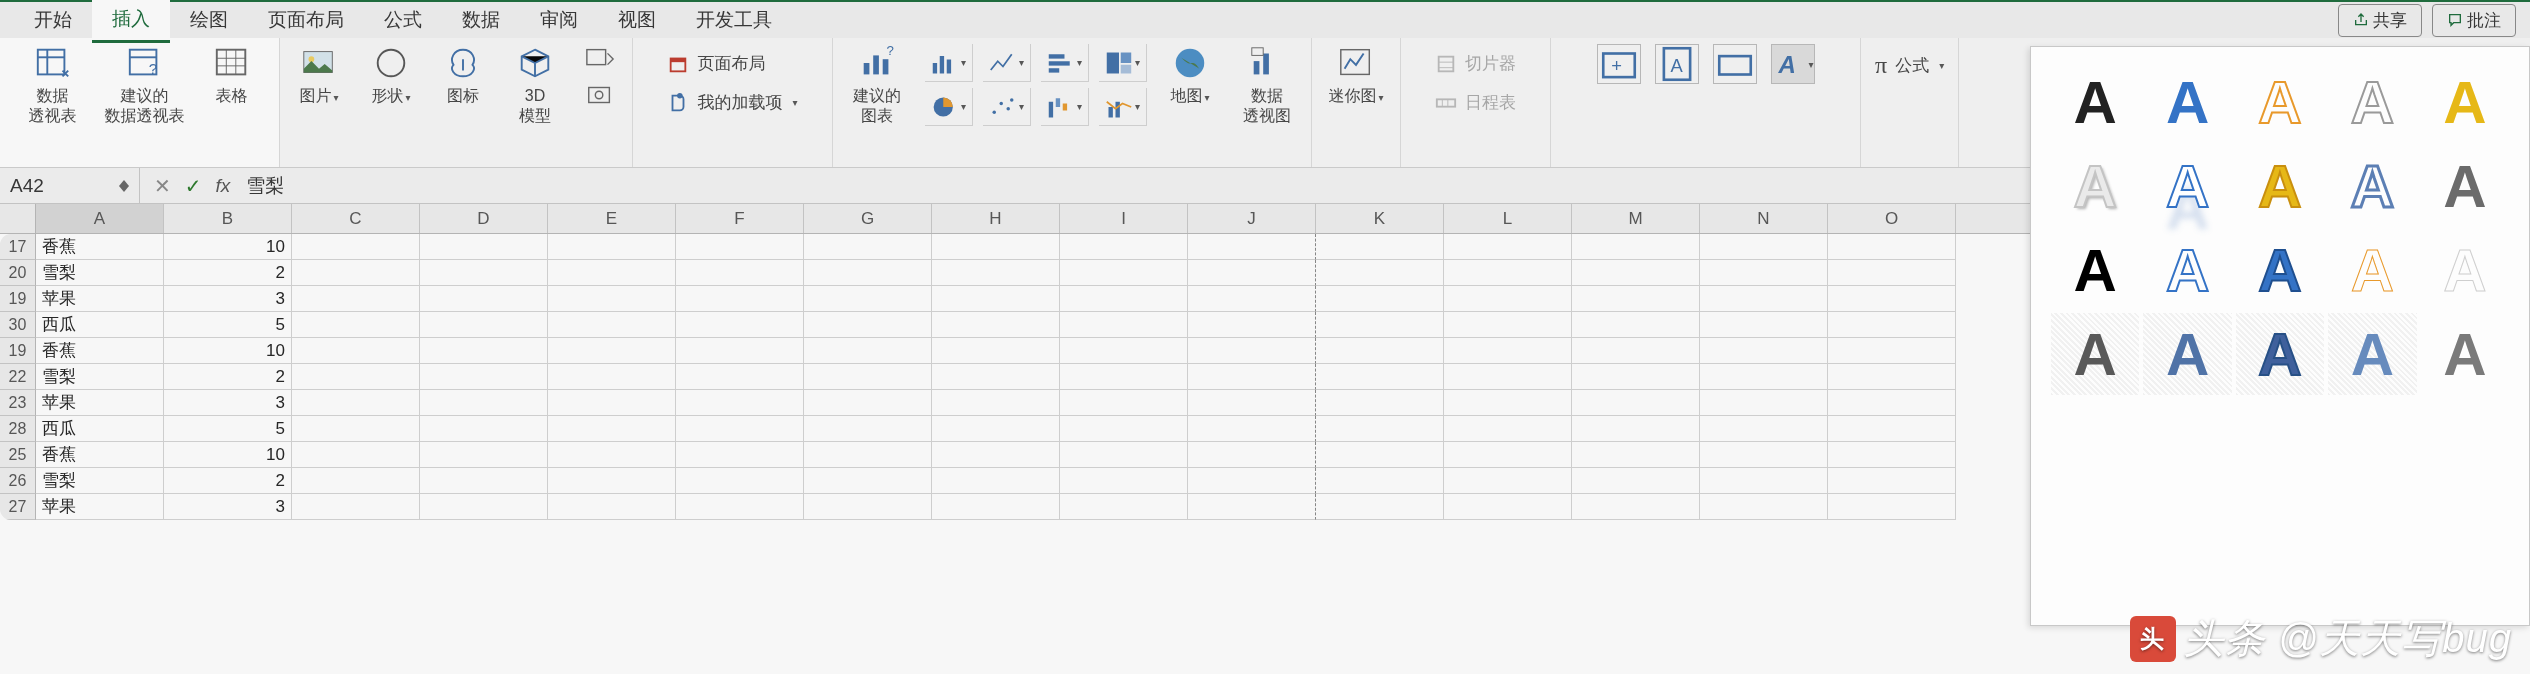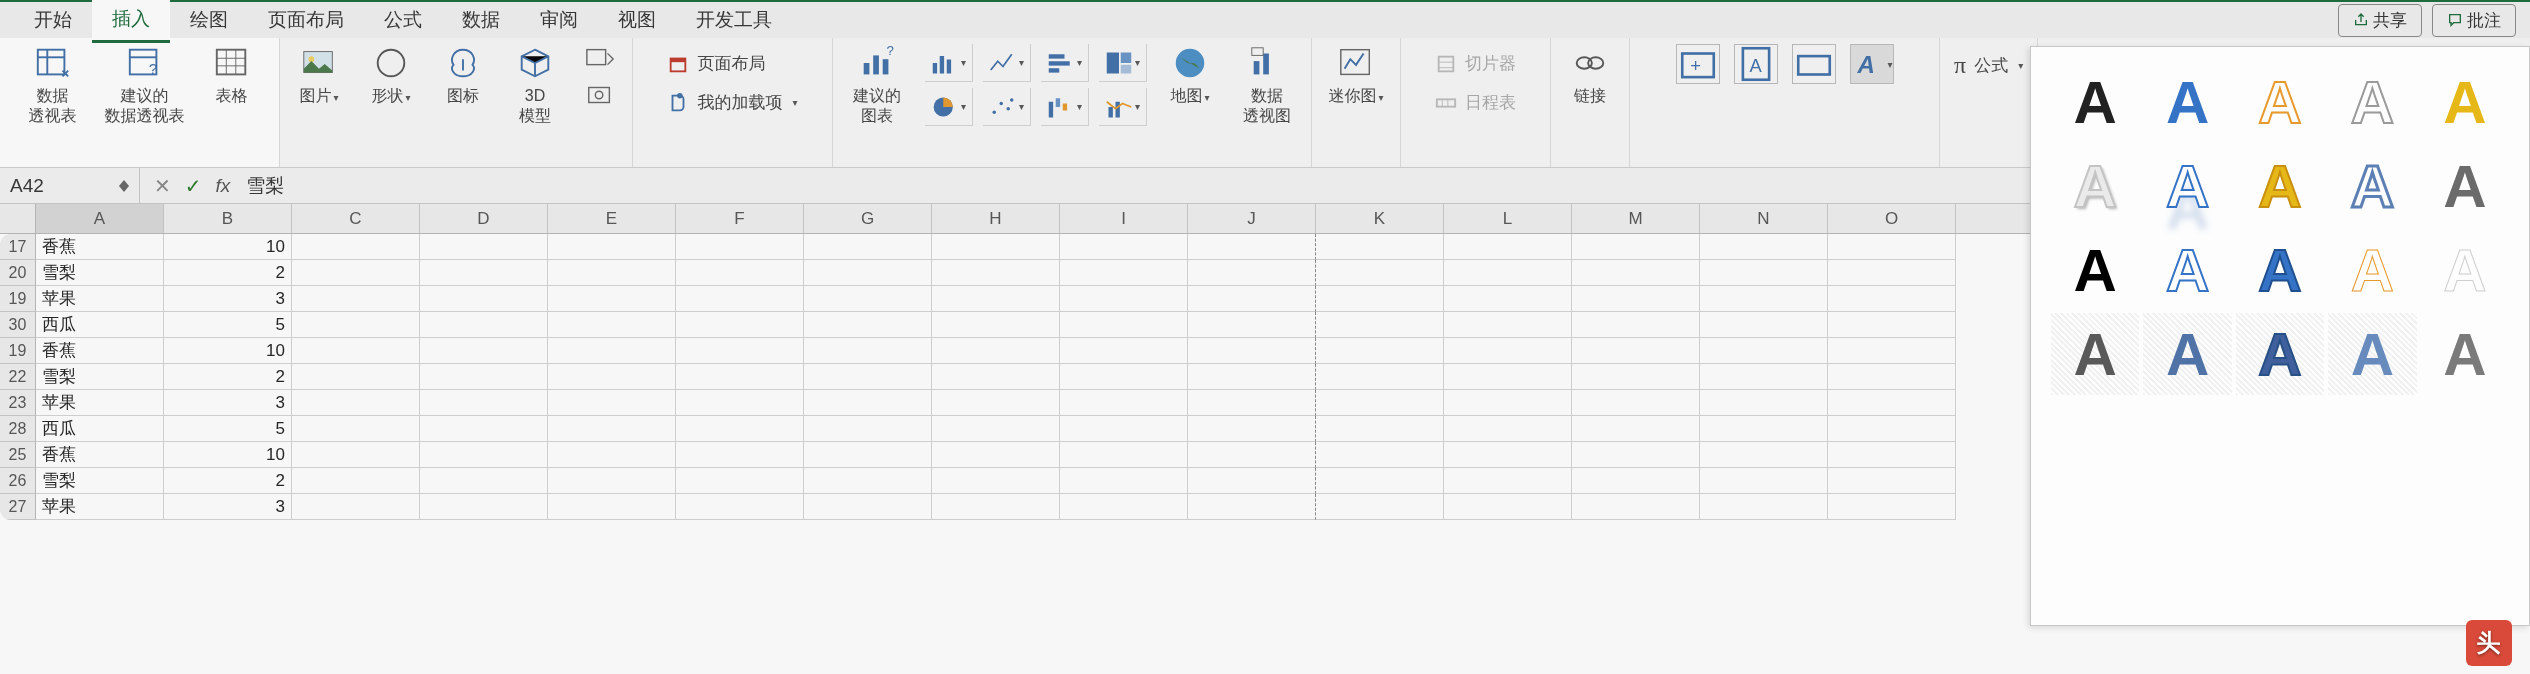--- a/index.html
+++ b/index.html
@@ -316,29 +316,20 @@
         <svg viewBox="0 0 24 24">
             <rect x="2" y="8" width="20" height="8" fill="none" stroke="#bbb" stroke-width="2"></rect>
             <line x1="8" y1="8" x2="8" y2="16" stroke="#bbb"></line>
             <line x1="14" y1="8" x2="14" y2="16" stroke="#bbb"></line>
           </svg>
         <span>日程表</span>
       </div>
     </div>
   </div>
 
-  <div class="ribbon-group">
-    <div class="big-btn w56">
-      <svg viewBox="0 0 40 40">
-          <ellipse cx="14" cy="20" rx="8" ry="6" fill="none" stroke="#555" stroke-width="2"></ellipse>
-          <ellipse cx="26" cy="20" rx="8" ry="6" fill="none" stroke="#555" stroke-width="2"></ellipse>
-        </svg>
-      <div class="big-btn-label">链接</div>
-    </div>
-  </div>
 
   <div class="ribbon-group" style="width:310px;">
     <div class="group-inner">
       <div class="wa-top-btn">
           <svg viewBox="0 0 32 32">
             <rect x="4" y="8" width="24" height="18" fill="none" stroke="#3f6fa8" stroke-width="2"></rect>
             <text x="10" y="22" font-size="14" fill="#3f6fa8">+</text>
           </svg>
         </div>
       <div class="wa-top-btn">
@@ -636,13 +627,14 @@
       <div class="wa-cell" style="color:#3b62a8;-webkit-text-stroke:2px #1f4f8f;filter:contrast(0.9) brightness(0.95);background-image:repeating-linear-gradient(45deg,rgba(0,0,0,0.05) 0 2px,transparent 2px 4px);">A</div>
       <div class="wa-cell" style="color:#6a94cf;filter:contrast(0.9) brightness(0.95);background-image:repeating-linear-gradient(45deg,rgba(0,0,0,0.05) 0 2px,transparent 2px 4px);">A</div>
       <div class="wa-cell" style="color:#7a7a7a;">A</div>
     </div>
 </div>
 
 <div class="dim-overlay"></div>
 
 <div class="watermark">
   <div class="logo">头</div>
+  <span>头条 @天天写bug</span>
 </div>
 
 </body></html>

